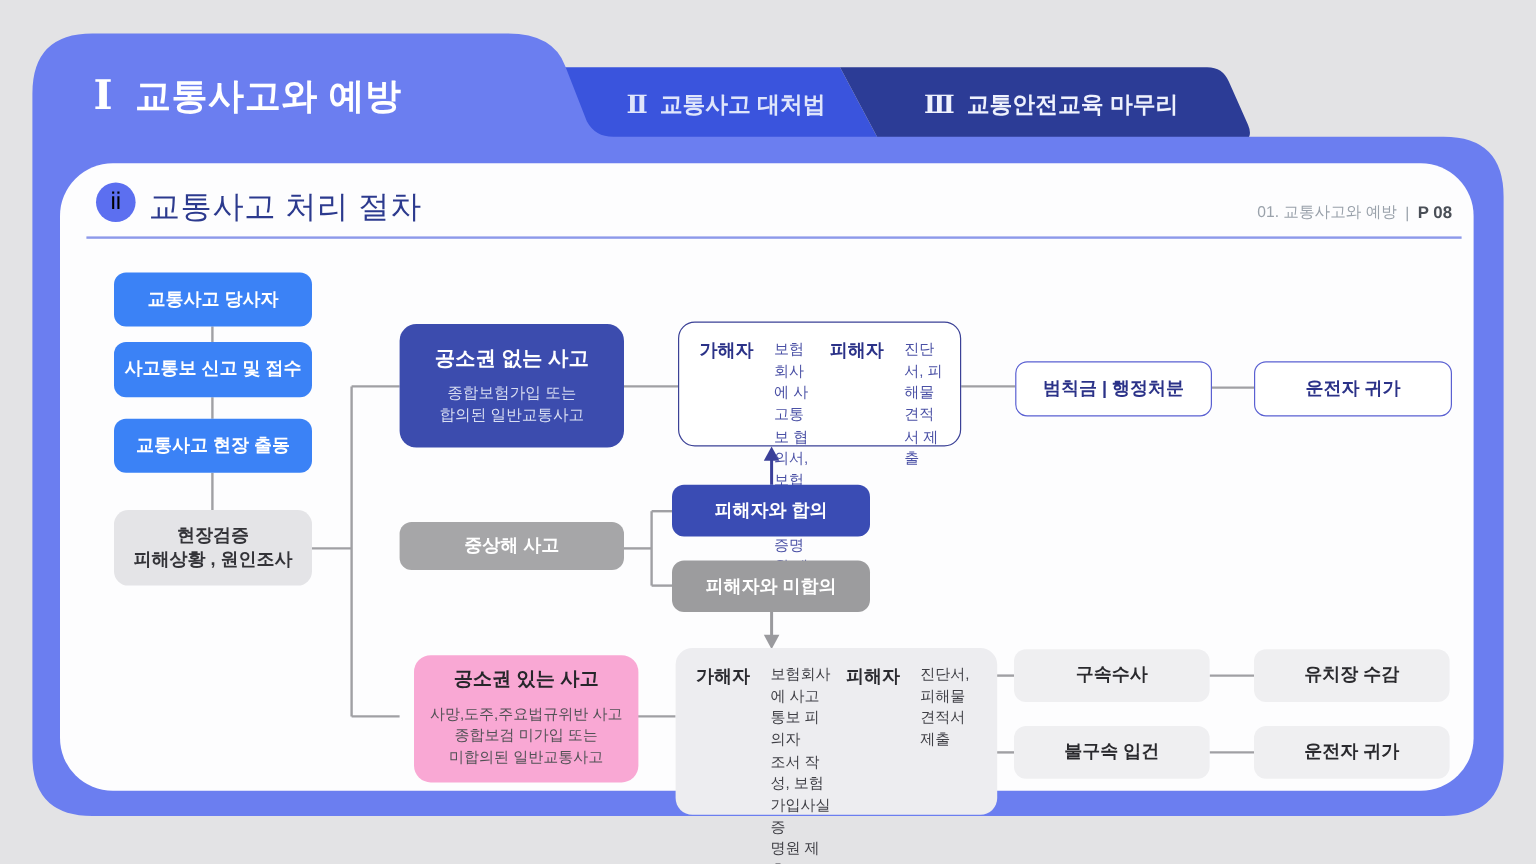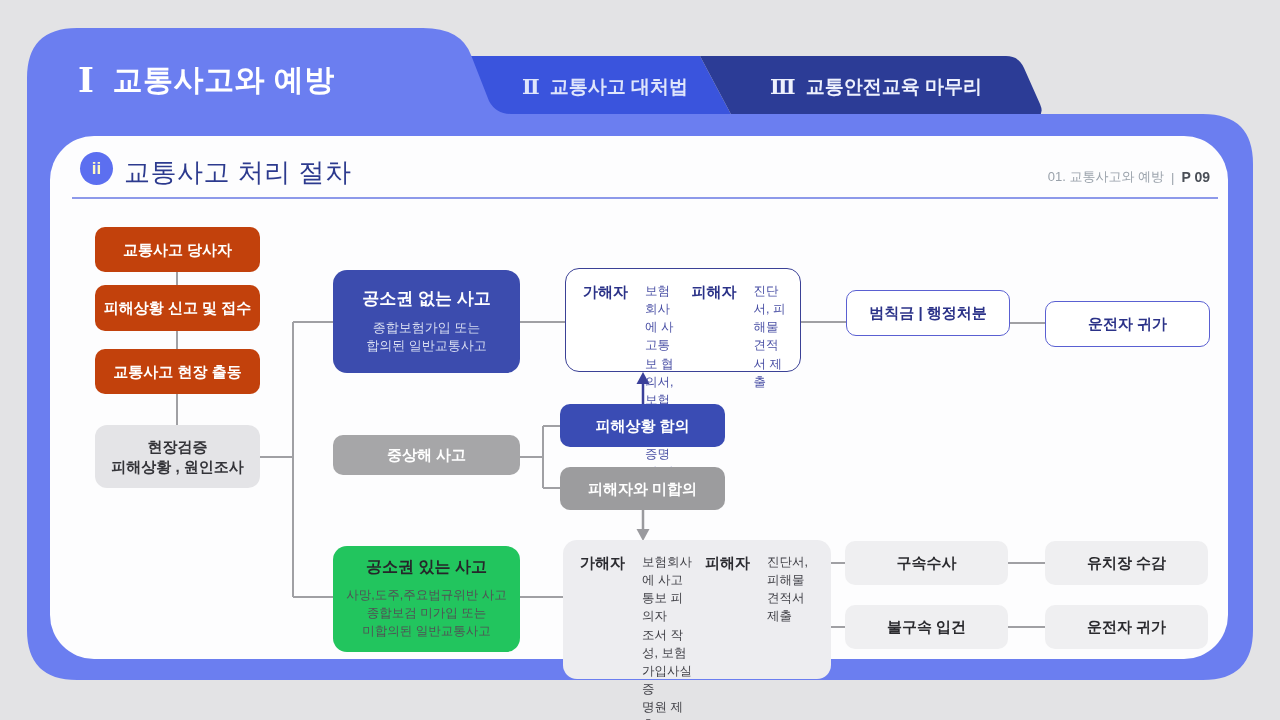--- a/index.html
+++ b/index.html
@@ -25,21 +25,21 @@
 
   
   .card{
     position:absolute;left:50px;top:136px;width:1178px;height:523px;
     background:#fdfdfe;border-radius:44px;z-index:1;
   }
 
   
   .title-badge{
     position:absolute;left:80px;top:152px;width:33px;height:33px;border-radius:50%;
-    background:#5c6ff0;color:#fef9c3;font-weight:bold;font-size:17px;
+    background:#5c6ff0;color:#000000;font-weight:normal;font-size:20px;
     display:flex;align-items:center;justify-content:center;z-index:3;
   }
   .page-title{
     position:absolute;left:124px;top:155px;font-size:26px;font-weight:normal;
     color:#2c3a8e;letter-spacing:0.5px;z-index:3;
   }
   .meta{
     position:absolute;right:70px;top:168px;font-size:13px;color:#9aa2ab;z-index:3;
     display:flex;align-items:center;gap:7px;
   }
@@ -51,27 +51,27 @@
 
   
   .connector-svg{position:absolute;left:0;top:0;z-index:2;pointer-events:none;}
 
   
   .fbox{
     position:absolute;z-index:3;display:flex;flex-direction:column;
     align-items:center;justify-content:center;text-align:center;
     border-radius:10px;font-weight:bold;line-height:1.3;
   }
-  .navy{background:#c2410c;color:#fff;font-size:15px;}
+  .navy{background:#3b82f6;color:#fff;font-size:15px;}
   .blue{background:#3c4cae;color:#fff;}
   .blue2{background:#3a4cb4;color:#fff;font-size:15px;}
   .gray{background:#a6a6a8;color:#fff;font-size:15px;}
   .gray2{background:#9c9c9e;color:#fff;font-size:15px;}
   .lightgray{background:#e4e4e7;color:#333338;font-size:15px;}
-  .softgray{background:#22c55e;color:#26262a;}
+  .softgray{background:#f9a8d4;color:#26262a;margin-left:12px;}
   .softgray2{background:#efeff1;color:#2a2a2e;font-size:15px;}
   .outline{background:#fff;border:1.5px solid #5a60d2;color:#2b3288;font-size:15px;}
 
   .step1{left:95px;top:227px;width:165px;height:45px;}
   .step2{left:95px;top:285px;width:165px;height:46px;}
   .step3{left:95px;top:349px;width:165px;height:45px;}
   .inspection{left:95px;top:425px;width:165px;height:63px;border-radius:12px;}
 
   .no-prosecution{left:333px;top:270px;width:187px;height:103px;border-radius:14px;}
   .no-prosecution .bt{font-size:17px;margin-bottom:9px;}
@@ -84,21 +84,21 @@
   .detail-top{left:565px;top:268px;width:236px;height:104px;background:#fff;border:1.5px solid #3b4196;box-sizing:border-box;}
   .detail-top .lbl{color:#2b3288;}
   .detail-top .txt{color:#4a50a5;}
   .detail-bottom{left:563px;top:540px;width:237px;height:115px;background:#ededf0;}
   .detail-bottom .lbl{color:#2b2b30;}
   .detail-bottom .txt{color:#3f3f45;}
   .drow{display:flex;align-items:flex-start;gap:14px;text-align:left;}
   .drow .lbl{font-weight:bold;font-size:15px;flex:0 0 48px;padding-top:1px;}
   .drow .txt{font-size:12.5px;line-height:1.45;}
 
-  .fine{left:846px;top:290px;width:162px;height:44px;}
+  .fine{left:846px;top:301px;width:162px;height:44px;}
   .home-top{left:1045px;top:301px;width:163px;height:44px;}
   .serious{left:333px;top:435px;width:187px;height:40px;}
   .agree{left:560px;top:404px;width:165px;height:43px;}
   .disagree{left:560px;top:467px;width:165px;height:43px;}
 
   .prosecution{left:333px;top:546px;width:187px;height:106px;border-radius:14px;}
   .prosecution .bt{font-size:16px;margin-bottom:8px;}
   .prosecution .bd{font-size:12.5px;font-weight:normal;color:#515155;line-height:1.45;}
 
   .custody{left:845px;top:541px;width:163px;height:44px;}
@@ -130,21 +130,21 @@
     <span>교통안전교육 마무리</span>
   </div>
 
   <div class="card"></div>
 
   <div class="title-badge">ii</div>
   <div class="page-title">교통사고 처리 절차</div>
   <div class="meta">
     <span>01. 교통사고와 예방</span>
     <span>|</span>
-    <span class="page-no">P 09</span>
+    <span class="page-no">P 08</span>
   </div>
   <div class="title-rule"></div>
 
   <svg class="connector-svg" width="1280" height="720" viewBox="0 0 1280 720">
     <g stroke="#a0a0a4" stroke-width="2" fill="none">
       <path d="M177,272 V285"></path>
       <path d="M177,331 V349"></path>
       <path d="M177,394 V425"></path>
       <path d="M260,457 H293"></path>
       <path d="M293,322 V597"></path>
@@ -169,21 +169,21 @@
       <path d="M643,404 V382" stroke="#3a3f99" stroke-width="2.5" fill="none"></path>
       <polygon points="643,372 636.5,384 649.5,384" fill="#3a3f99"></polygon>
     </g>
     <g>
       <path d="M643,510 V530" stroke="#9a9a9e" stroke-width="2.5" fill="none"></path>
       <polygon points="643,541 636.5,529 649.5,529" fill="#9a9a9e"></polygon>
     </g>
   </svg>
 
   <div class="fbox navy step1">교통사고 당사자</div>
-  <div class="fbox navy step2">피해상황 신고 및 접수</div>
+  <div class="fbox navy step2">사고통보 신고 및 접수</div>
   <div class="fbox navy step3">교통사고 현장 출동</div>
   <div class="fbox lightgray inspection">
     <div>현장검증</div>
     <div>피해상황 , 원인조사</div>
   </div>
 
   <div class="fbox blue no-prosecution">
     <div class="bt">공소권 없는 사고</div>
     <div class="bd">
       <div>종합보험가입 또는</div>
@@ -202,21 +202,21 @@
     <div class="drow">
       <span class="lbl">피해자</span>
       <span class="txt">진단서, 피해물 견적서 제출</span>
     </div>
   </div>
 
   <div class="fbox outline fine">범칙금  |  행정처분</div>
   <div class="fbox outline home-top">운전자 귀가</div>
 
   <div class="fbox gray serious">중상해 사고</div>
-  <div class="fbox blue2 agree">피해상황 합의</div>
+  <div class="fbox blue2 agree">피해자와 합의</div>
   <div class="fbox gray2 disagree">피해자와 미합의</div>
 
   <div class="fbox softgray prosecution">
     <div class="bt">공소권 있는 사고</div>
     <div class="bd">
       <div>사망,도주,주요법규위반 사고</div>
       <div>종합보검 미가입 또는</div>
       <div>미합의된 일반교통사고</div>
     </div>
   </div>

